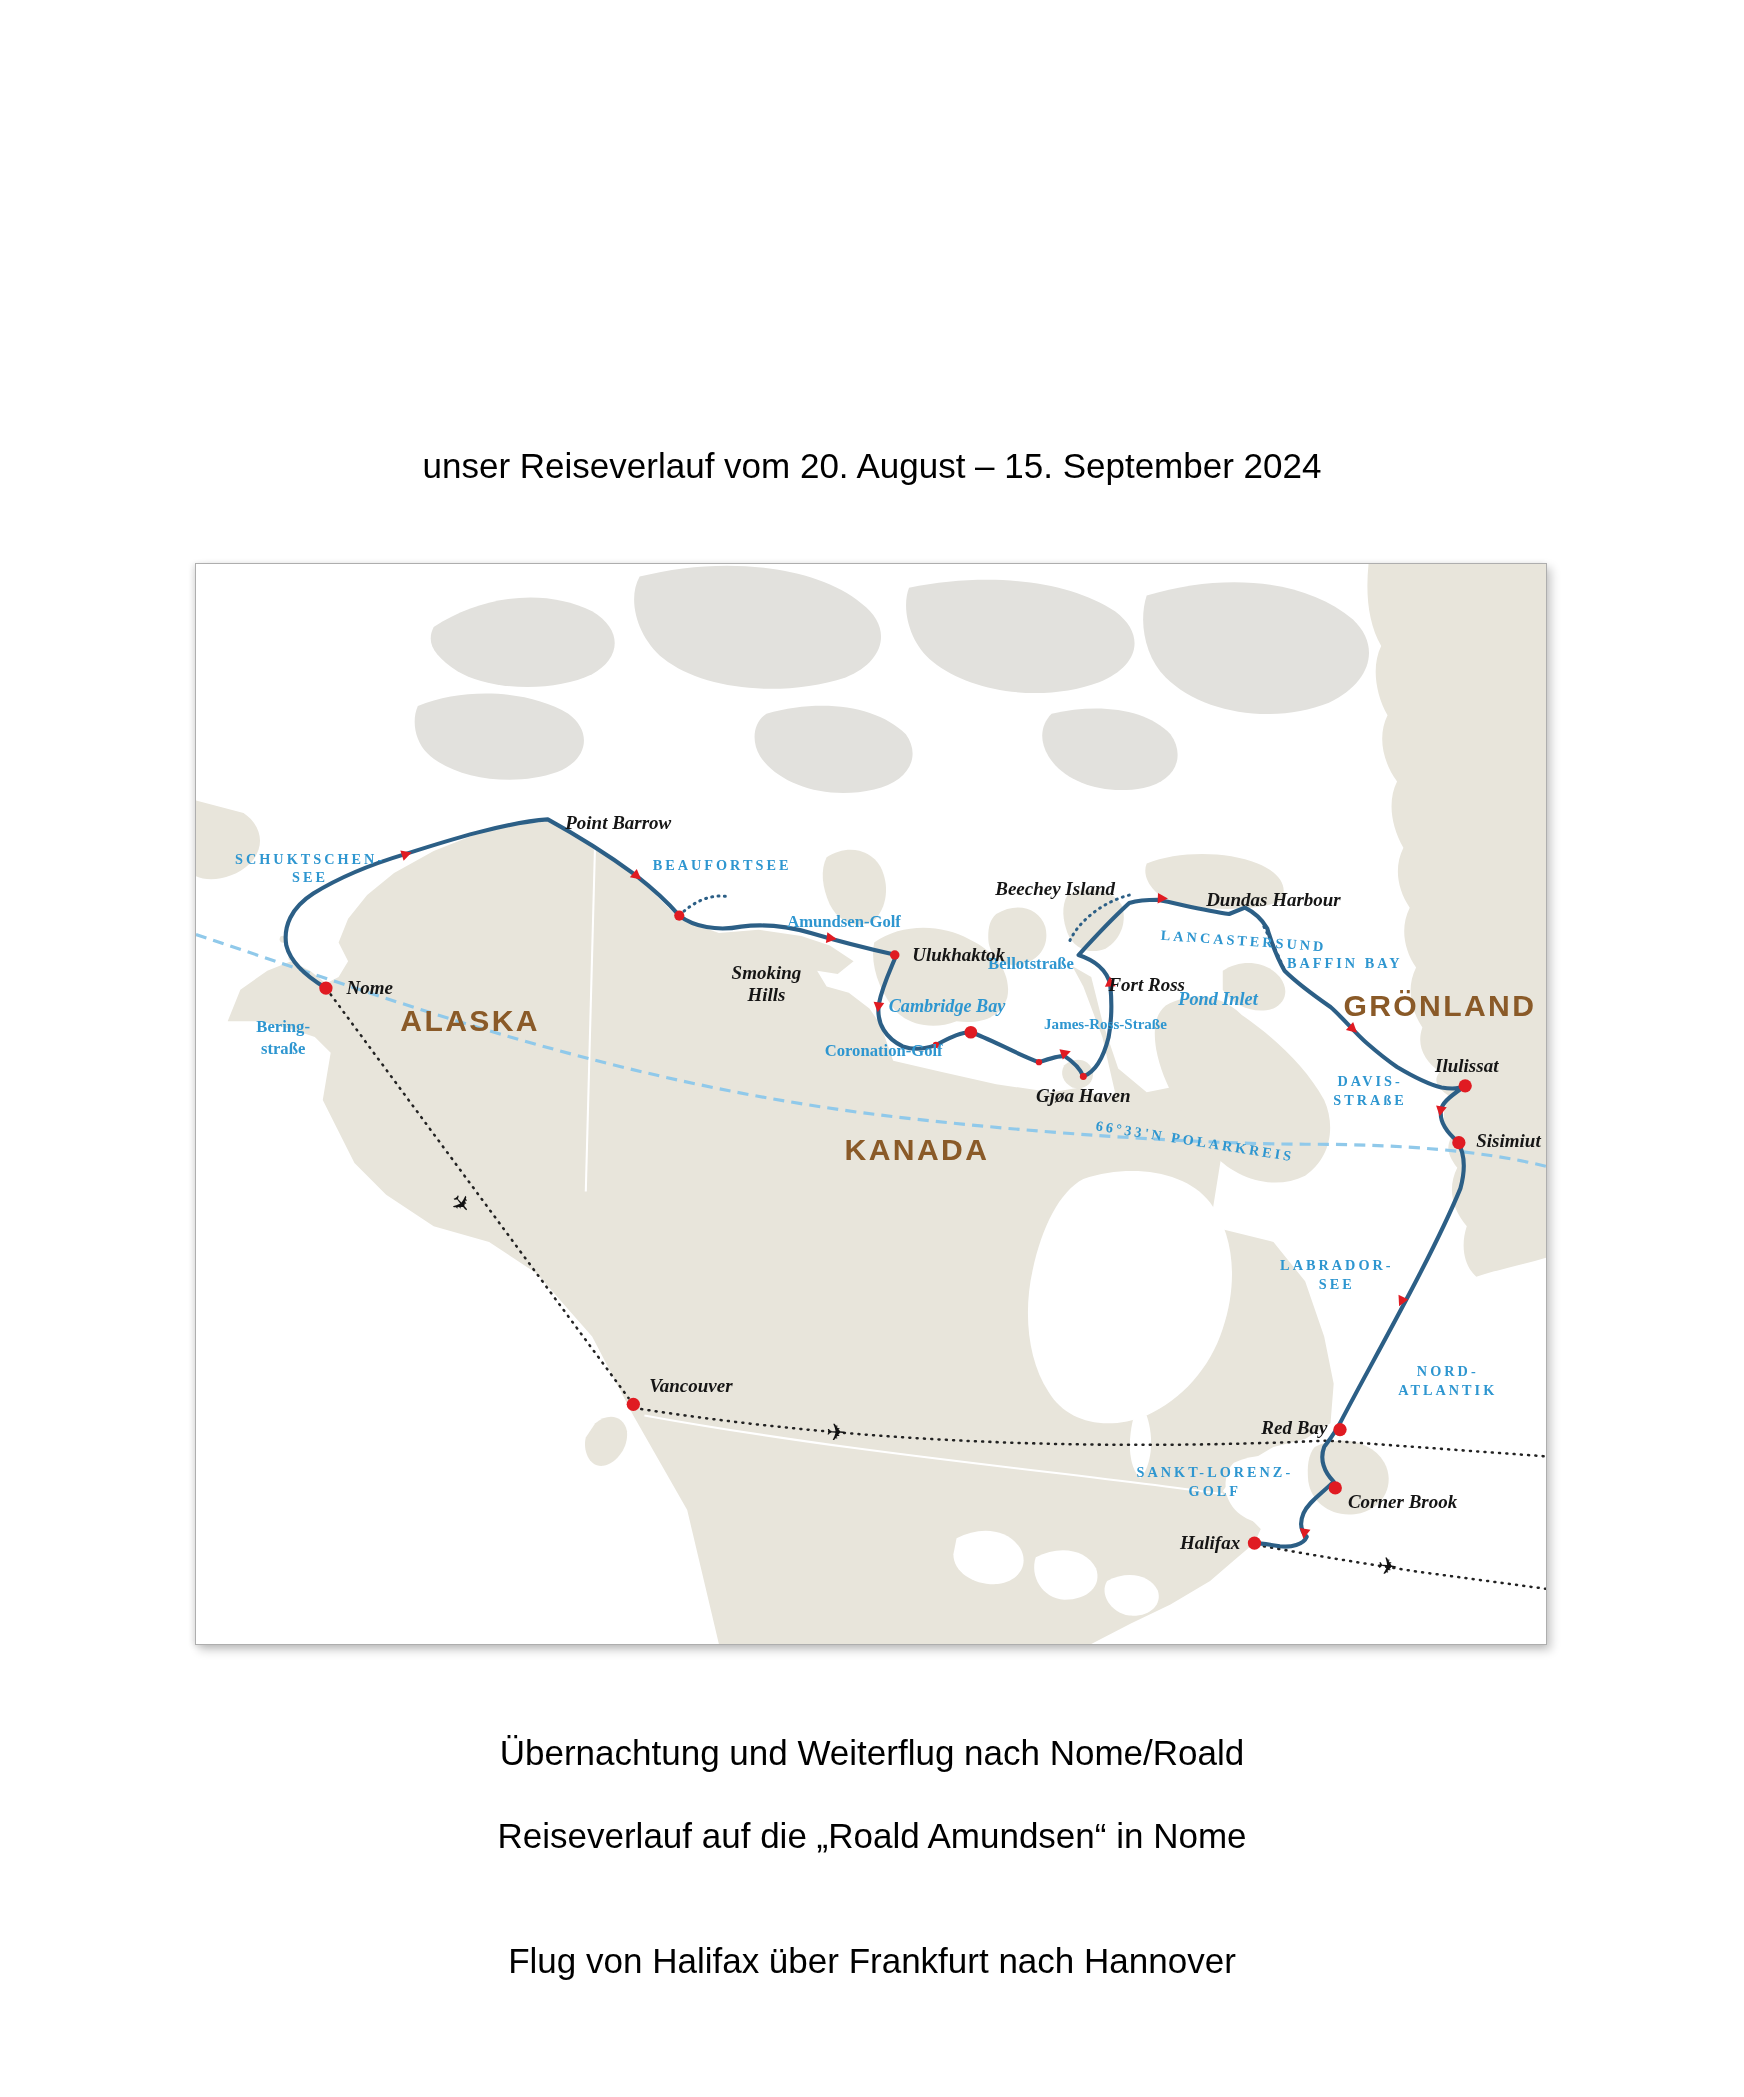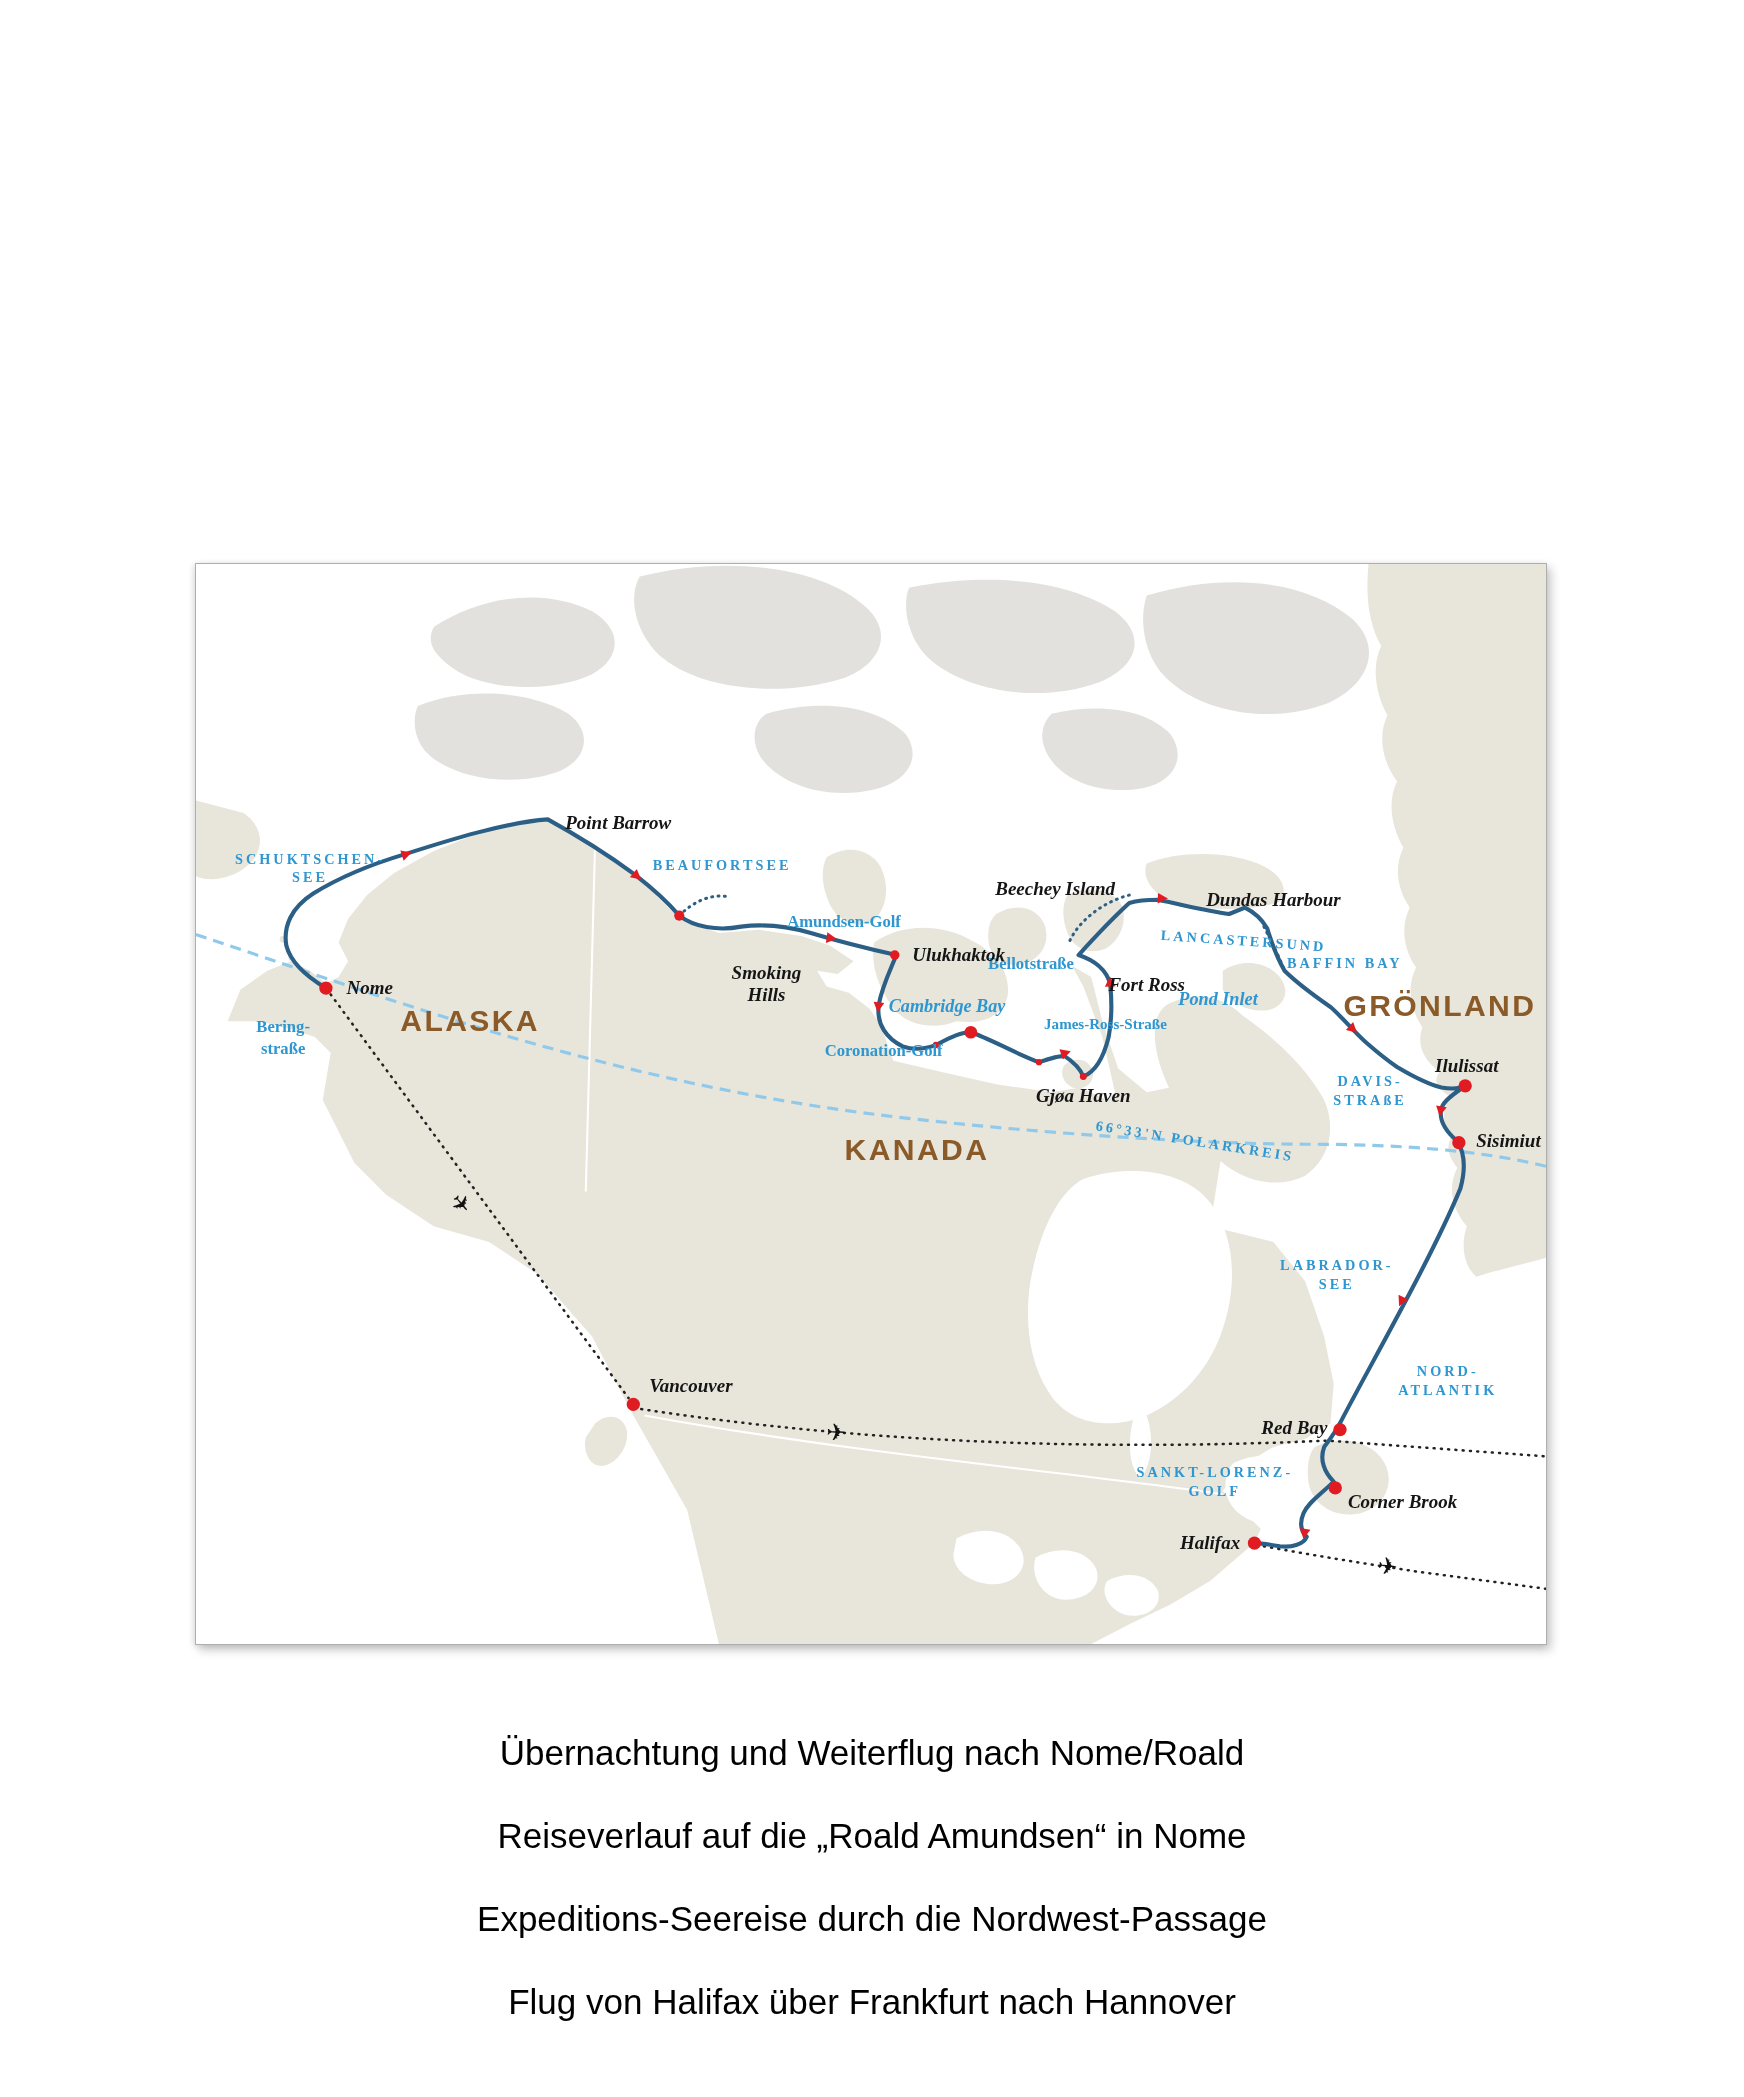--- a/index.html
+++ b/index.html
@@ -53,20 +53,21 @@
     line-height: 41px;
     color: #000;
   }
   .itinerary .gap { height: 42px; }
 </style>
 </head>
 <body>
 
 <div class="page">
 
+  <div class="doc-title">unser Reiseverlauf vom 20. August – 15. September 2024</div>
 
   <div class="map-card">
     <svg viewBox="0 0 852 685" preserveAspectRatio="none">
 
       <rect x="0" y="0" width="852" height="685" fill="#ffffff"></rect>
 
       <g fill="#e2e1dd">
         <path d="M150,40 C180,20 220,15 250,30 C270,42 268,60 250,70 C225,82 185,80 165,68 C150,58 145,50 150,40 Z"></path>
         <path d="M280,8 C330,-5 390,0 420,25 C440,40 435,62 410,72 C370,85 320,80 295,60 C278,46 272,22 280,8 Z"></path>
         <path d="M450,15 C500,5 550,10 580,30 C600,45 595,65 570,75 C535,88 490,82 465,62 C450,50 445,28 450,15 Z"></path>
@@ -235,19 +236,18 @@
       <text class="plane" text-anchor="middle" transform="translate(404,551) rotate(2)" dy="5">✈</text>
       <text class="plane" text-anchor="middle" transform="translate(752,636) rotate(7)" dy="5">✈</text>
     </svg>
   </div>
 
   <div class="itinerary">
     <div>Übernachtung und Weiterflug nach Nome/Roald</div>
     <div class="gap"></div>
     <div>Reiseverlauf auf die „Roald Amundsen“ in Nome</div>
     <div class="gap"></div>
-    <div>Expeditions-Seereise durch die Nordwest-Passage</div>
     <div class="gap"></div>
     <div>Flug von Halifax über Frankfurt nach Hannover</div>
   </div>
 
 </div>
 
 
 </body></html>

